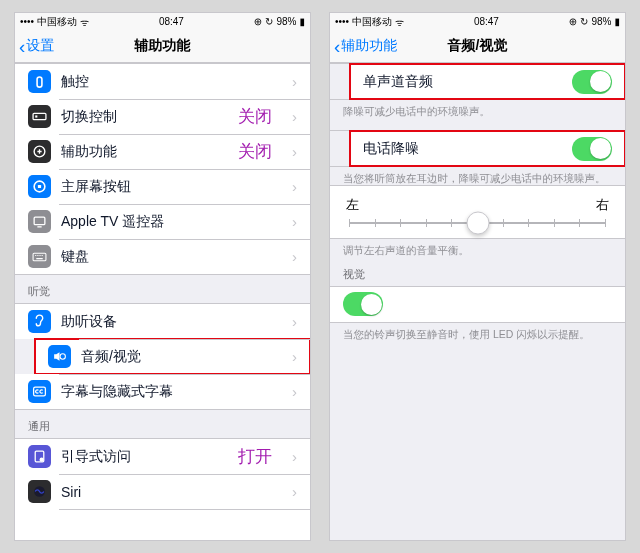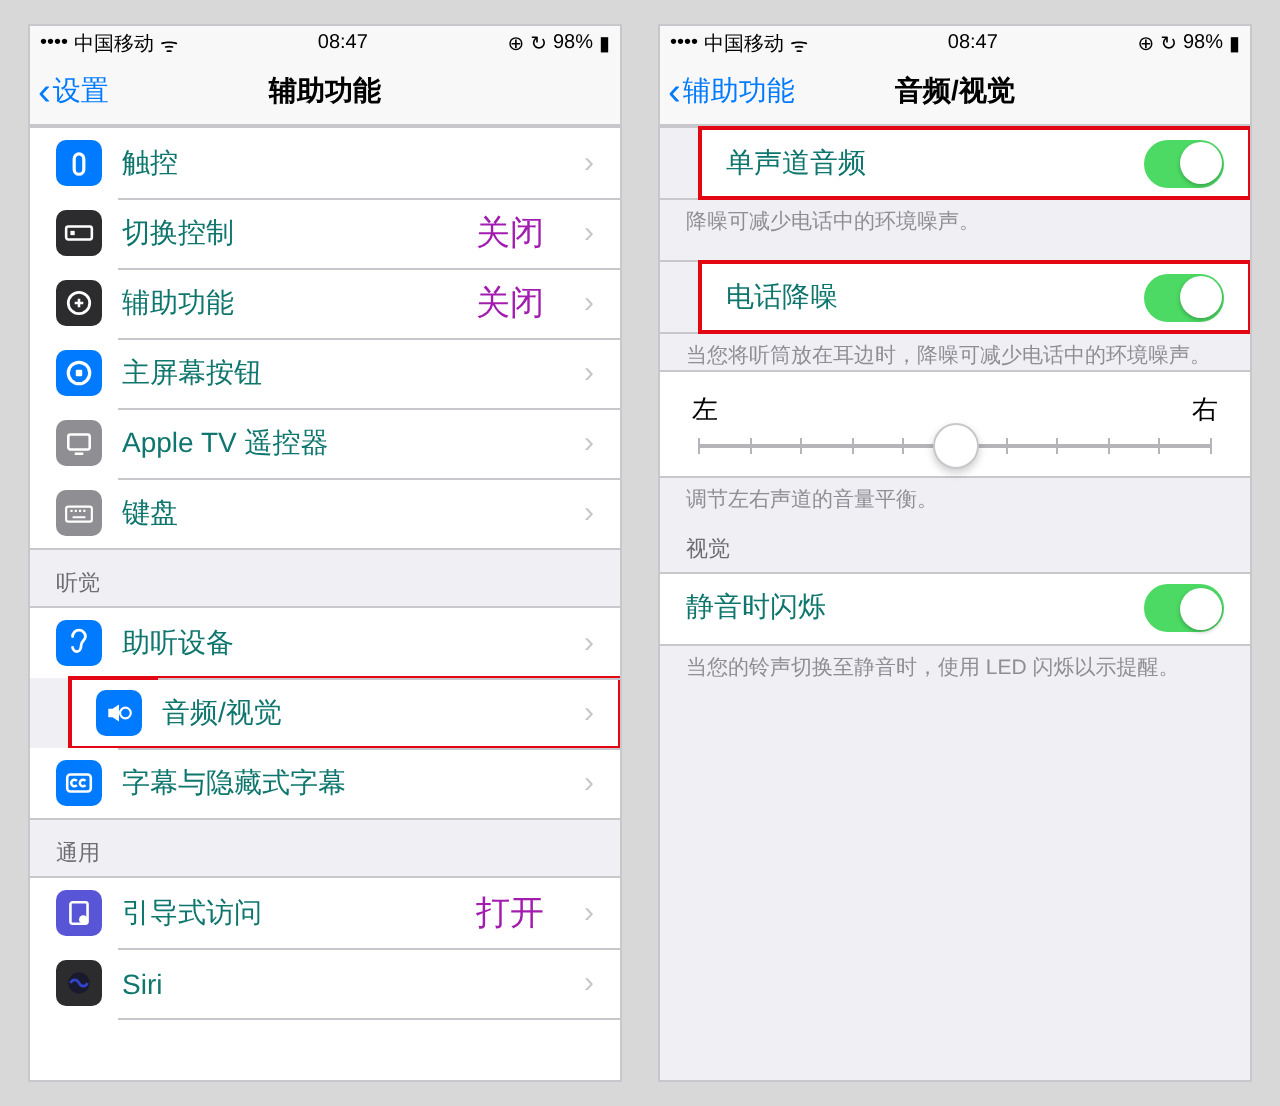--- a/index.html
+++ b/index.html
@@ -14,21 +14,21 @@
   .content { position:absolute; top:50px; bottom:0; left:0; right:0; overflow:hidden; }
   .section-header { font-size:11px; color:#6d6d72; padding:9px 13px 4px; }
   .footnote { font-size:10.5px; color:#8e8e93; padding:4px 13px 0; line-height:1.35;}
   .cell { background:#fff; min-height:35px; display:flex; align-items:center; padding:0 13px; position:relative; font-size:14px;}
   .cell + .cell::before { content:""; position:absolute; top:0; left:44px; right:0; height:0.5px; background:#c8c7cc; }
   .noicon + .noicon::before,
   .cell.noicon + .cell.noicon::before { left:13px; }
   .group { border-top:0.5px solid #c8c7cc; border-bottom:0.5px solid #c8c7cc; }
   .icn { width:23px; height:23px; border-radius:5px; margin-right:10px; display:flex; align-items:center; justify-content:center; flex-shrink:0;}
   .icn svg { width:15px; height:15px; fill:#fff; }
-  .lbl { flex:1; color:#0f766e;}
+  .lbl { flex:1; color:#0f172a;}
   .val { color:#a21caf; font-size:17px; margin-right:20px;}
   .chevron { color:#c7c7cc; font-size:15px; font-weight:400;}
   .cell.hl { outline:2px solid #e30613; outline-offset:-1px;margin-left:20px;}
   .switch { width:40px; height:24px; background:#4cd964; border-radius:12px; position:relative; flex-shrink:0;}
   .switch::after { content:""; position:absolute; width:21px; height:21px; background:#fff; border-radius:50%; top:1.5px; right:1.5px; box-shadow:0 1px 2px rgba(0,0,0,0.25);}
   .slider-wrap { background:#fff; padding:10px 13px 14px; }
   .slider-labels { display:flex; justify-content:space-between; font-size:13px; color:#000; margin-bottom:8px; padding:0 3px;}
   .track { height:2px; background:#b5b5b9; position:relative; margin:0 6px;}
   .track .marks { position:absolute; height:8px; top:-3px; left:0; right:0; display:flex; justify-content:space-between;}
   .track .marks span { width:1px; background:#b5b5b9;}
@@ -244,19 +244,18 @@
             </div>
           <div class="thumb"></div>
         </div>
       </div>
     </div>
     <div class="footnote">调节左右声道的音量平衡。</div>
 
     <div class="section-header">视觉</div>
     <div class="group">
       <div class="cell noicon">
-        <span class="lbl">静音时闪烁</span>
         <span class="switch"></span>
       </div>
     </div>
     <div class="footnote">当您的铃声切换至静音时，使用 LED 闪烁以示提醒。</div>
   </div>
 </div>
 
 </body></html>

